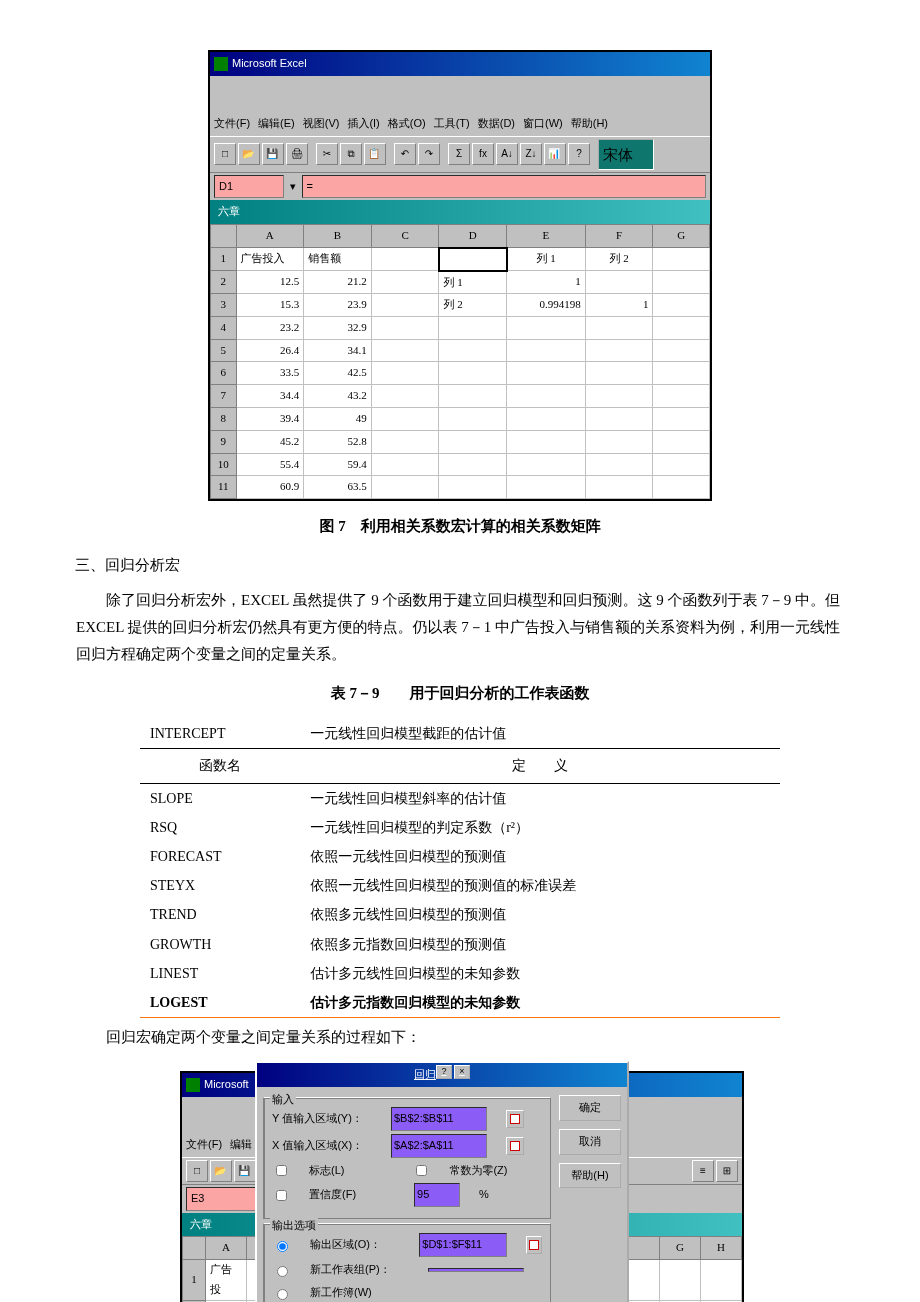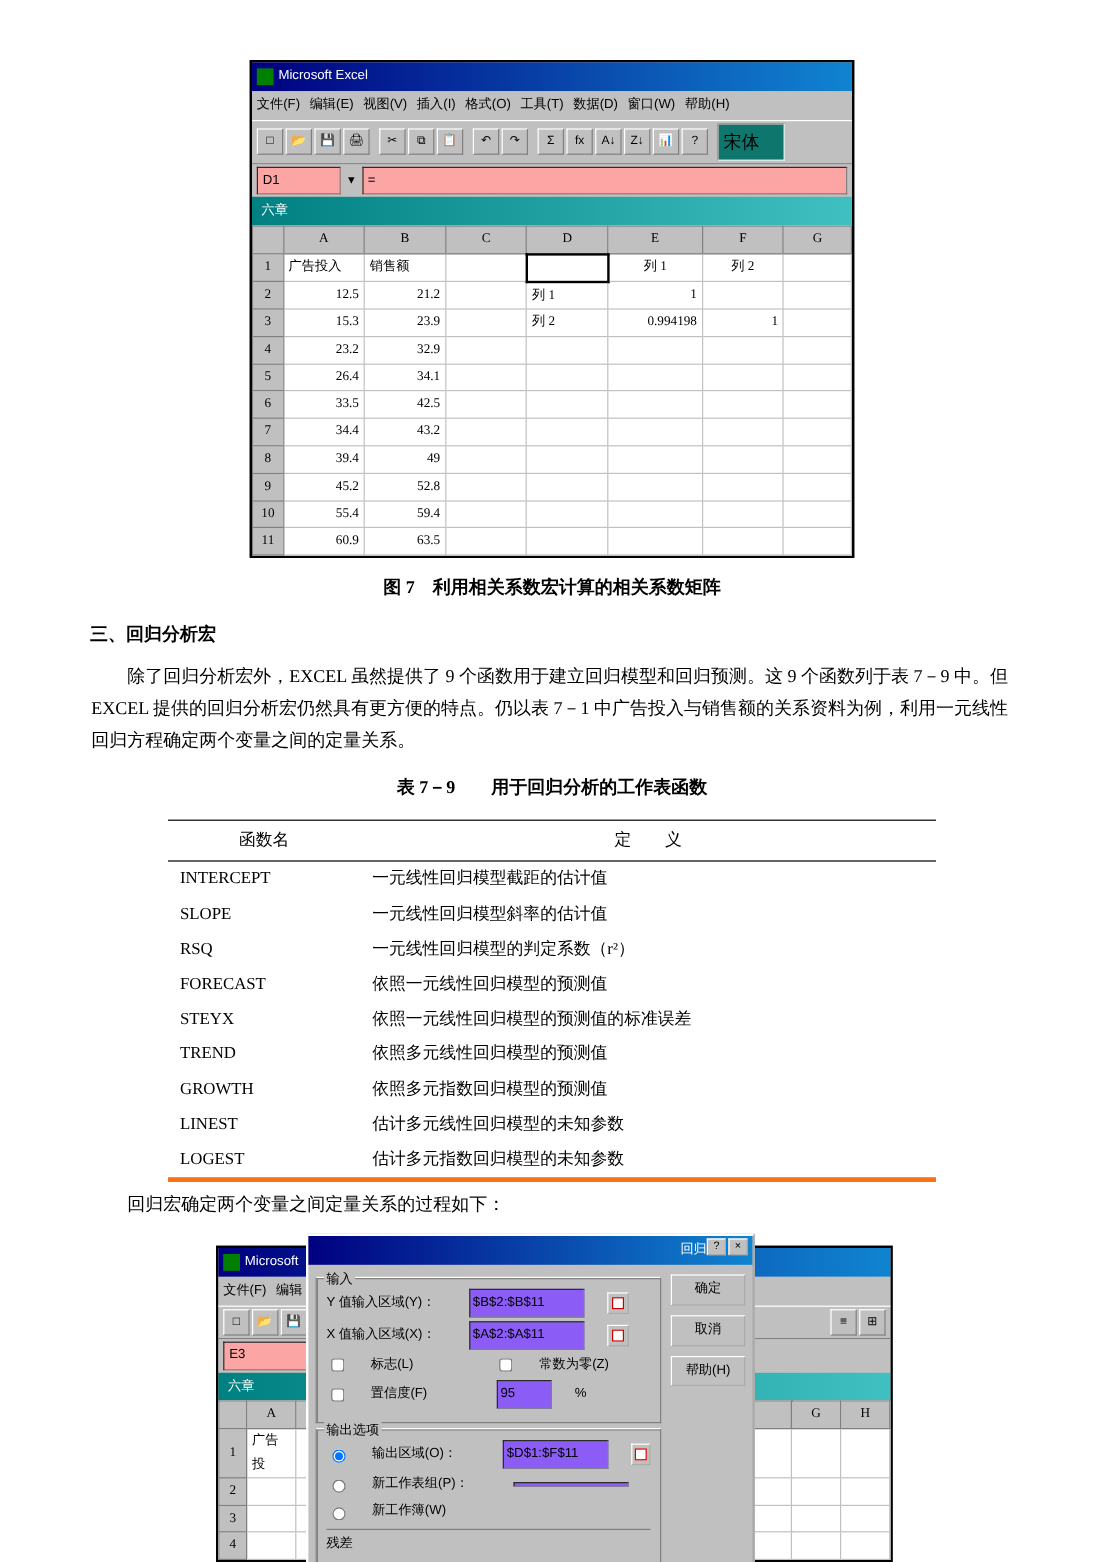--- a/index.html
+++ b/index.html
@@ -31,21 +31,21 @@
     width: 14px; height: 14px;
     background: #008000;
     display: inline-block;
   }
   .menubar {
     background: #c0c0c0;
     padding: 2px 4px;
     display: flex;
     gap: 8px;
   }
-  .menubar span { cursor: default; }
+  .menubar span { cursor: default; margin-top: 36px; }
   .toolbar {
     background: #c0c0c0;
     padding: 2px 4px;
     display: flex;
     gap: 2px;
     align-items: center;
     border-top: 1px solid #fff;
     border-bottom: 1px solid #808080;
   }
   .tbtn {
@@ -108,21 +108,21 @@
     height: 14px;
   }
   .sheet td.left { text-align: left; }
   .sheet td.center { text-align: center; }
   .caption {
     text-align: center;
     font-weight: bold;
     margin: 12px 0;
   }
   .heading {
-    font-weight: bold;
+    font-weight: normal;
     margin: 8px 0;
     text-indent: 1em;
   }
   .para {
     text-indent: 2em;
     margin: 4px 16px;
   }
   table.func-table {
     border-collapse: collapse;
     margin: 6px auto;
@@ -133,38 +133,40 @@
     border-top: 1px solid #000;
     border-bottom: 1px solid #000;
     padding: 4px 10px;
     font-weight: normal;
     text-align: center;
   }
   table.func-table td {
     padding: 2px 10px;
   }
   table.func-table tr:last-child td {
-    border-bottom: 4px solid #f97316;
+    border-bottom: 1px solid #f97316;
+    font-weight: bold;
   }
   .col-name { font-family: "Times New Roman", serif; }
 
   
   .dialog {
     position: absolute;
     background: #c0c0c0;
     border: 2px outset #fff;
     font-family: "MS Sans Serif", sans-serif;
     font-size: 11px;
   }
   .dlg-title {
     background: linear-gradient(to right, #000080, #1084d0);
     color: #fff;
     padding: 2px 4px;
     display: flex;
-    justify-content: flex-end;
+    justify-content: center;
+    text-decoration: underline;
   }
   .dlg-title .ctl { display:flex; gap:2px;}
   .dlg-title .ctl span{
     width:14px;height:12px;background:#c0c0c0;border:1px outset #fff;
     color:#000;font-size:9px;text-align:center;line-height:10px;
   }
   .dlg-body { padding: 6px; position: relative; }
   .group {
     border: 1px solid #808080;
     border-top-color:#fff;
@@ -379,27 +381,27 @@
 
 <div class="heading">三、回归分析宏</div>
 
 <p class="para">除了回归分析宏外，EXCEL 虽然提供了 9 个函数用于建立回归模型和回归预测。这 9 个函数列于表 7－9 中。但 EXCEL 提供的回归分析宏仍然具有更方便的特点。仍以表 7－1 中广告投入与销售额的关系资料为例，利用一元线性回归方程确定两个变量之间的定量关系。</p>
 
 <div class="caption">表 7－9　　用于回归分析的工作表函数</div>
 
 <table class="func-table">
   <tbody>
       <tr>
+        <td class="col-name">INTERCEPT</td>
+        <td>一元线性回归模型截距的估计值</td>
+      </tr>
+  <tr>
     <th>函数名</th>
     <th>定　　义</th>
   </tr>
-  <tr>
-        <td class="col-name">INTERCEPT</td>
-        <td>一元线性回归模型截距的估计值</td>
-      </tr>
   <tr>
         <td class="col-name">SLOPE</td>
         <td>一元线性回归模型斜率的估计值</td>
       </tr>
   <tr>
         <td class="col-name">RSQ</td>
         <td>一元线性回归模型的判定系数（r²）</td>
       </tr>
   <tr>
         <td class="col-name">FORECAST</td>

